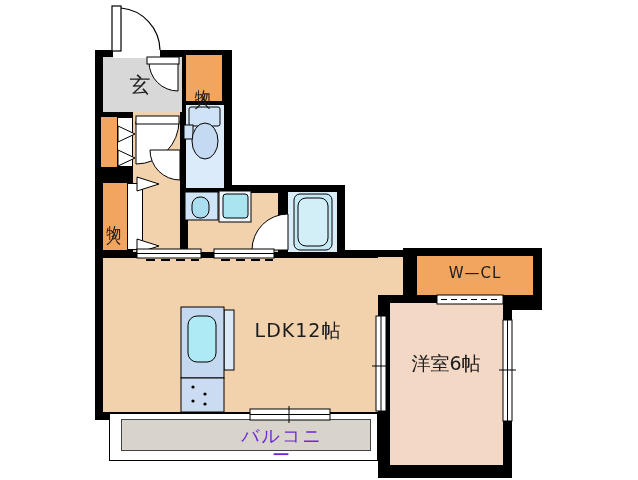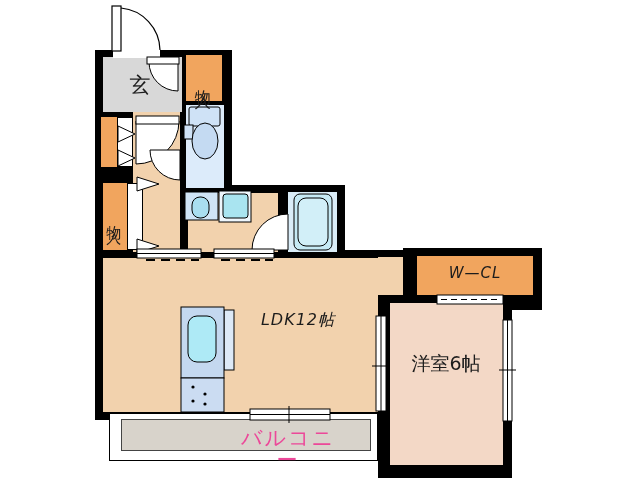--- a/index.html
+++ b/index.html
@@ -145,17 +145,17 @@
     </g>
     <g stroke="#000" stroke-width="1">
       <rect x="437" y="295" width="66" height="9" fill="#fff"></rect>
       <line x1="441" y1="299.5" x2="499" y2="299.5" stroke-dasharray="6 4"></line>
     </g>
   </svg>
 
   <div class="lbl" style="left:120px;top:74px;width:40px;font-size:21px;">玄</div>
   <div class="lbl v" style="left:194px;top:60px;height:40px;font-size:16px;">物入</div>
   <div class="lbl v" style="left:105px;top:188px;height:58px;font-size:15px;">物入</div>
-  <div class="lbl" style="left:420px;top:266px;width:110px;font-size:15px;letter-spacing:1px;font-style:italic;">W—CL</div>
-  <div class="lbl" style="left:237px;top:312px;width:122px;font-size:16px;letter-spacing:1px;font-style:italic;">LDK12帖</div>
+  <div class="lbl" style="left:420px;top:266px;width:110px;font-size:15px;letter-spacing:1px;">W—CL</div>
+  <div class="lbl" style="left:237px;top:321px;width:122px;font-size:19px;letter-spacing:1px;">LDK12帖</div>
   <div class="lbl" style="left:385px;top:354px;width:122px;font-size:19px;">洋室6帖</div>
-  <div class="lbl" style="left:238px;top:427px;width:100px;font-size:21px;color:#ec4899;letter-spacing:2px;">バルコニー</div>
+  <div class="lbl" style="left:232px;top:427px;width:100px;font-size:18px;color:#6d28d9;letter-spacing:2px;">バルコニー</div>
 </div>
 
 </body></html>

